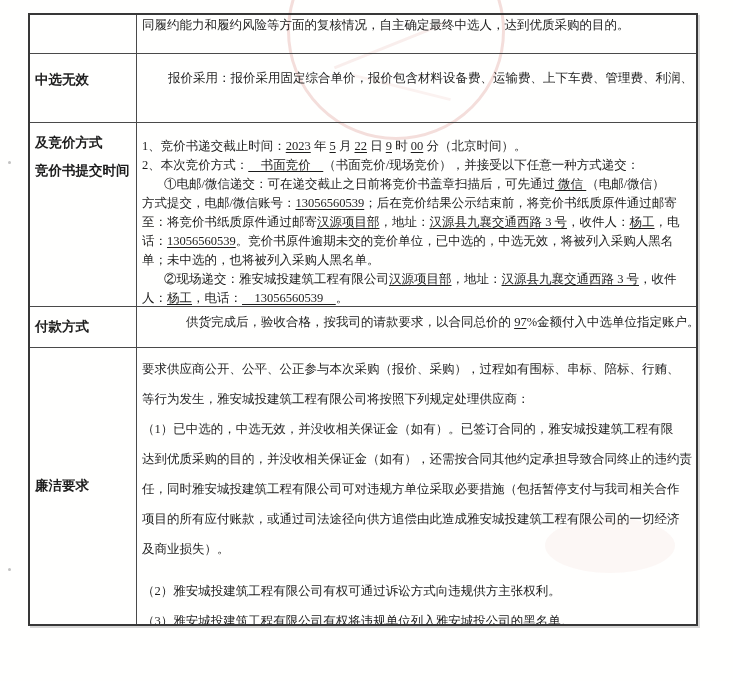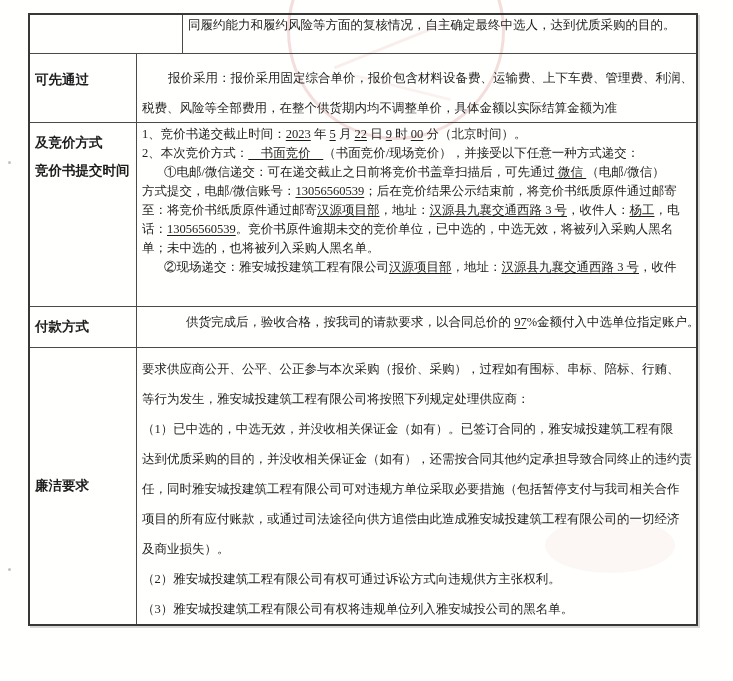--- a/index.html
+++ b/index.html
@@ -9,21 +9,21 @@
     color:var(--ink,#1d1d1d);
   }
   .page{position:absolute;inset:0;background:#fffffe;}
   
   .doc-table{
     position:absolute;left:28px;top:13px;width:670px;height:613px;
     border:2px solid var(--line-outer,#383838);box-sizing:border-box;background:transparent;
     box-shadow:2px 2px 0 rgba(140,140,140,0.35);
   }
   .trow{display:flex;border-top:1px solid var(--line,#4a4a4a);box-sizing:border-box;overflow:hidden;}
-  .trow:first-child{border-top:none;margin-left:46px;}
+  .trow:first-child{border-top:none;}
   .trow:nth-child(1){height:38px;}
   .trow:nth-child(2){height:69px;}
   .trow:nth-child(3){height:184px;}
   .trow:nth-child(4){height:41px;gap:44px;}
   .trow:nth-child(5){height:277px;}
   .label-cell{
     width:107px;flex:0 0 107px;border-right:1px solid var(--line,#4a4a4a);
     box-sizing:border-box;padding:0 3px 0 5px;
     font-family:"Liberation Sans", sans-serif;font-weight:600;font-size:13.5px;
   }
@@ -31,29 +31,29 @@
   .trow:nth-child(2) .label-cell{padding-top:12px;}
   .trow:nth-child(3) .label-cell{padding-top:6px;}
   .trow:nth-child(4) .label-cell,
   .trow:nth-child(5) .label-cell{display:flex;flex-direction:column;justify-content:center;}
   .content-cell{flex:1;box-sizing:border-box;padding:0 4px 0 5px;font-size:12.5px;}
   .cline{white-space:nowrap;}
   .trow:nth-child(1) .content-cell{padding-top:0px;}
   .trow:nth-child(1) .cline{line-height:20px;}
   .trow:nth-child(2) .content-cell{padding-top:9px;}
   .trow:nth-child(2) .cline{line-height:30px;}
-  .trow:nth-child(3) .content-cell{padding-top:2px;}
+  .trow:nth-child(3) .content-cell{padding-top:2px;margin-top:12px;}
   .trow:nth-child(3) .cline{line-height:19px;}
   .trow:nth-child(4) .content-cell{padding-top:5px;}
   .trow:nth-child(4) .cline{line-height:20px;}
   .trow:nth-child(5) .content-cell{padding-top:6px;}
   .trow:nth-child(5) .cline{line-height:30px;font-family:Liberation Serif, serif;}
   .ind1{text-indent:22px;}
   .ind2{text-indent:26px;}
-  .gap1{margin-top:0;}
+  .gap1{margin-top:12px;}
   .u{text-decoration:underline;text-underline-offset:2px;}
   
   .stamp-circle{
     position:absolute;left:287px;top:-78px;width:212px;height:212px;border-radius:50%;
     border:3px solid rgba(198,88,78,0.20);pointer-events:none;
   }
   .stamp-mark1{position:absolute;left:330px;top:44px;width:120px;height:3px;
     background:rgba(198,88,78,0.10);transform:rotate(-22deg);pointer-events:none;}
   .stamp-mark2{position:absolute;left:352px;top:86px;width:100px;height:3px;
     background:rgba(198,88,78,0.08);transform:rotate(14deg);pointer-events:none;}
@@ -76,41 +76,41 @@
 
   <div class="doc-table">
       <div class="trow">
         <div class="label-cell"></div>
         <div class="content-cell">
           <div class="cline"><span>同履约能力和履约风险等方面的复核情况，自主确定最终中选人，达到优质采购的目的。</span></div>
         </div>
       </div>
       <div class="trow">
         <div class="label-cell">
-          <div class="label-line">可先通过</div>
+          <div class="label-line">中选无效</div>
         </div>
         <div class="content-cell">
           <div class="cline ind2"><span>报价采用：报价采用固定综合单价，报价包含材料设备费、运输费、上下车费、管理费、利润、</span></div>
-          <div class="cline"><span>税费、风险等全部费用，在整个供货期内均不调整单价，具体金额以实际结算金额为准</span></div>
         </div>
       </div>
       <div class="trow">
         <div class="label-cell">
           <div class="label-line">及竞价方式</div>
           <div class="label-line">竞价书提交时间</div>
         </div>
         <div class="content-cell">
           <div class="cline"><span>1、竞价书递交截止时间：</span><span class="u">2023</span><span> 年 </span><span class="u">5</span><span> 月 </span><span class="u">22</span><span> 日 </span><span class="u">9</span><span> 时 </span><span class="u">00</span><span> 分（北京时间）。</span></div>
           <div class="cline"><span>2、本次竞价方式：</span><span class="u">　书面竞价　</span><span>（书面竞价/现场竞价），并接受以下任意一种方式递交：</span></div>
           <div class="cline ind1"><span>①电邮/微信递交：可在递交截止之日前将竞价书盖章扫描后，可先通过</span><span class="u"> 微信 </span><span>（电邮/微信）</span></div>
           <div class="cline"><span>方式提交，电邮/微信账号：</span><span class="u">13056560539</span><span>；后在竞价结果公示结束前，将竞价书纸质原件通过邮寄</span></div>
           <div class="cline"><span>至：将竞价书纸质原件通过邮寄</span><span class="u">汉源项目部</span><span>，地址：</span><span class="u">汉源县九襄交通西路 3 号</span><span>，收件人：</span><span class="u">杨工</span><span>，电</span></div>
           <div class="cline"><span>话：</span><span class="u">13056560539</span><span>。竞价书原件逾期未交的竞价单位，已中选的，中选无效，将被列入采购人黑名</span></div>
           <div class="cline"><span>单；未中选的，也将被列入采购人黑名单。</span></div>
           <div class="cline ind1"><span>②现场递交：雅安城投建筑工程有限公司</span><span class="u">汉源项目部</span><span>，地址：</span><span class="u">汉源县九襄交通西路 3 号</span><span>，收件</span></div>
+          <div class="cline"><span>人：</span><span class="u">杨工</span><span>，电话：</span><span class="u">　13056560539　</span><span>。</span></div>
         </div>
       </div>
       <div class="trow">
         <div class="label-cell">
           <div class="label-line">付款方式</div>
         </div>
         <div class="content-cell">
           <div class="cline"><span>供货完成后，验收合格，按我司的请款要求，以合同总价的 </span><span class="u">97</span><span>%金额付入中选单位指定账户。</span></div>
         </div>
       </div>

